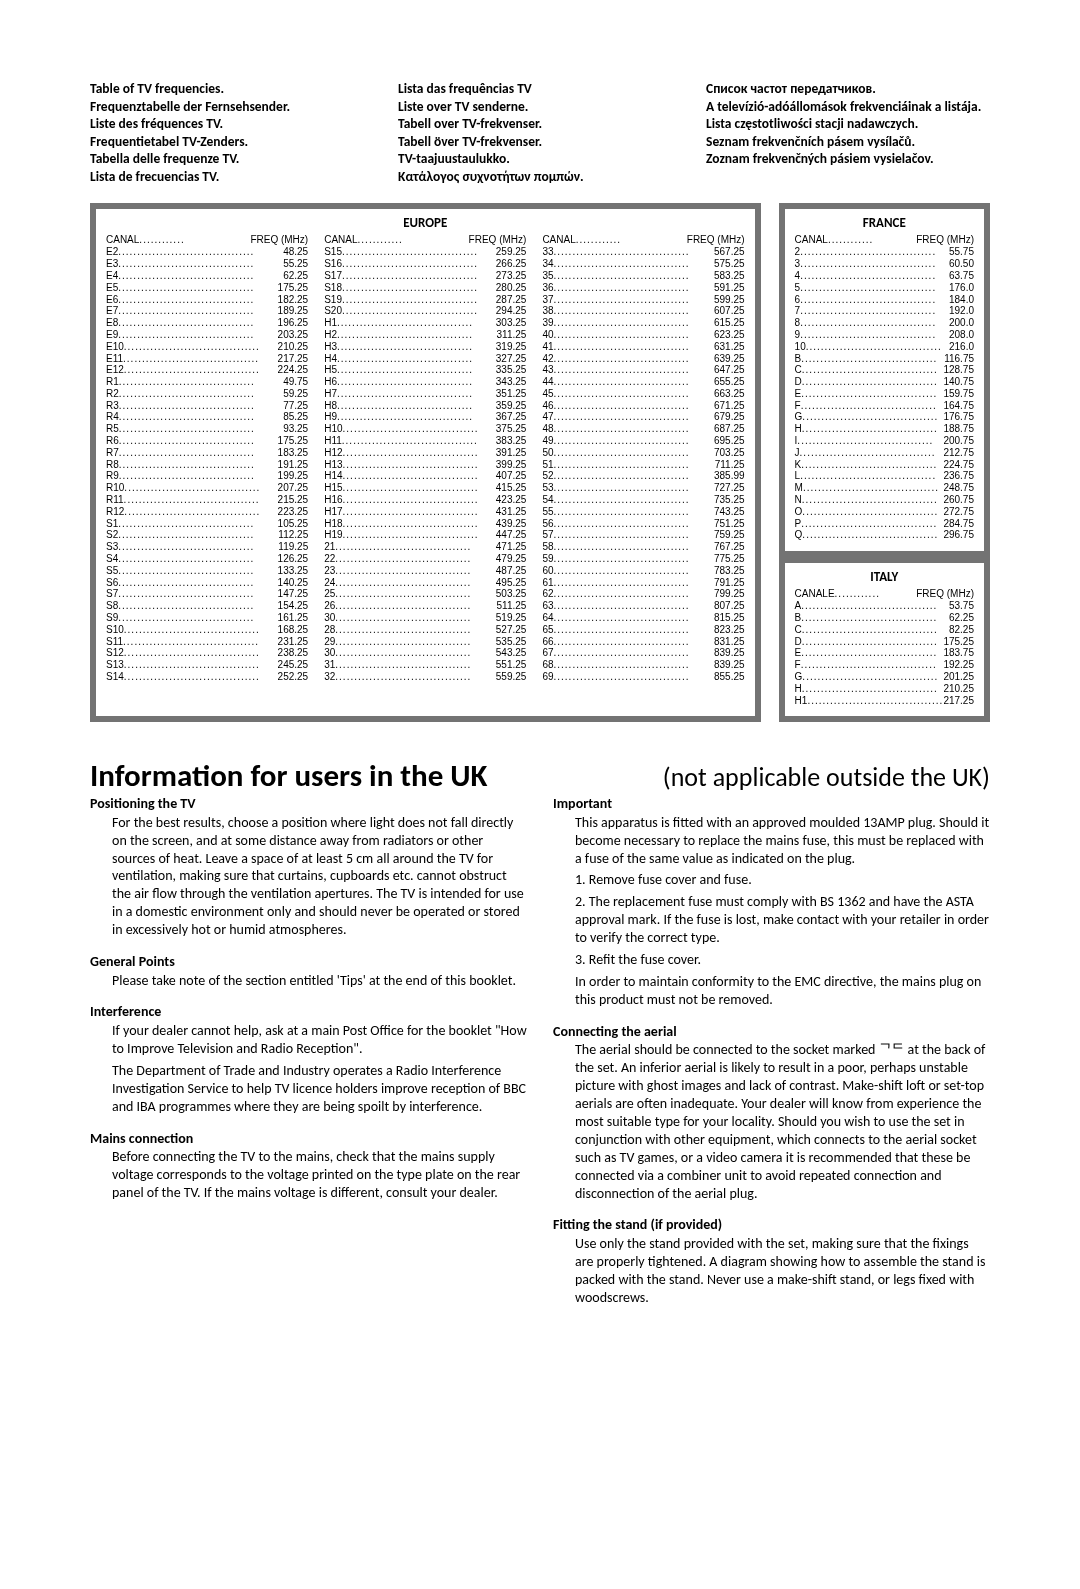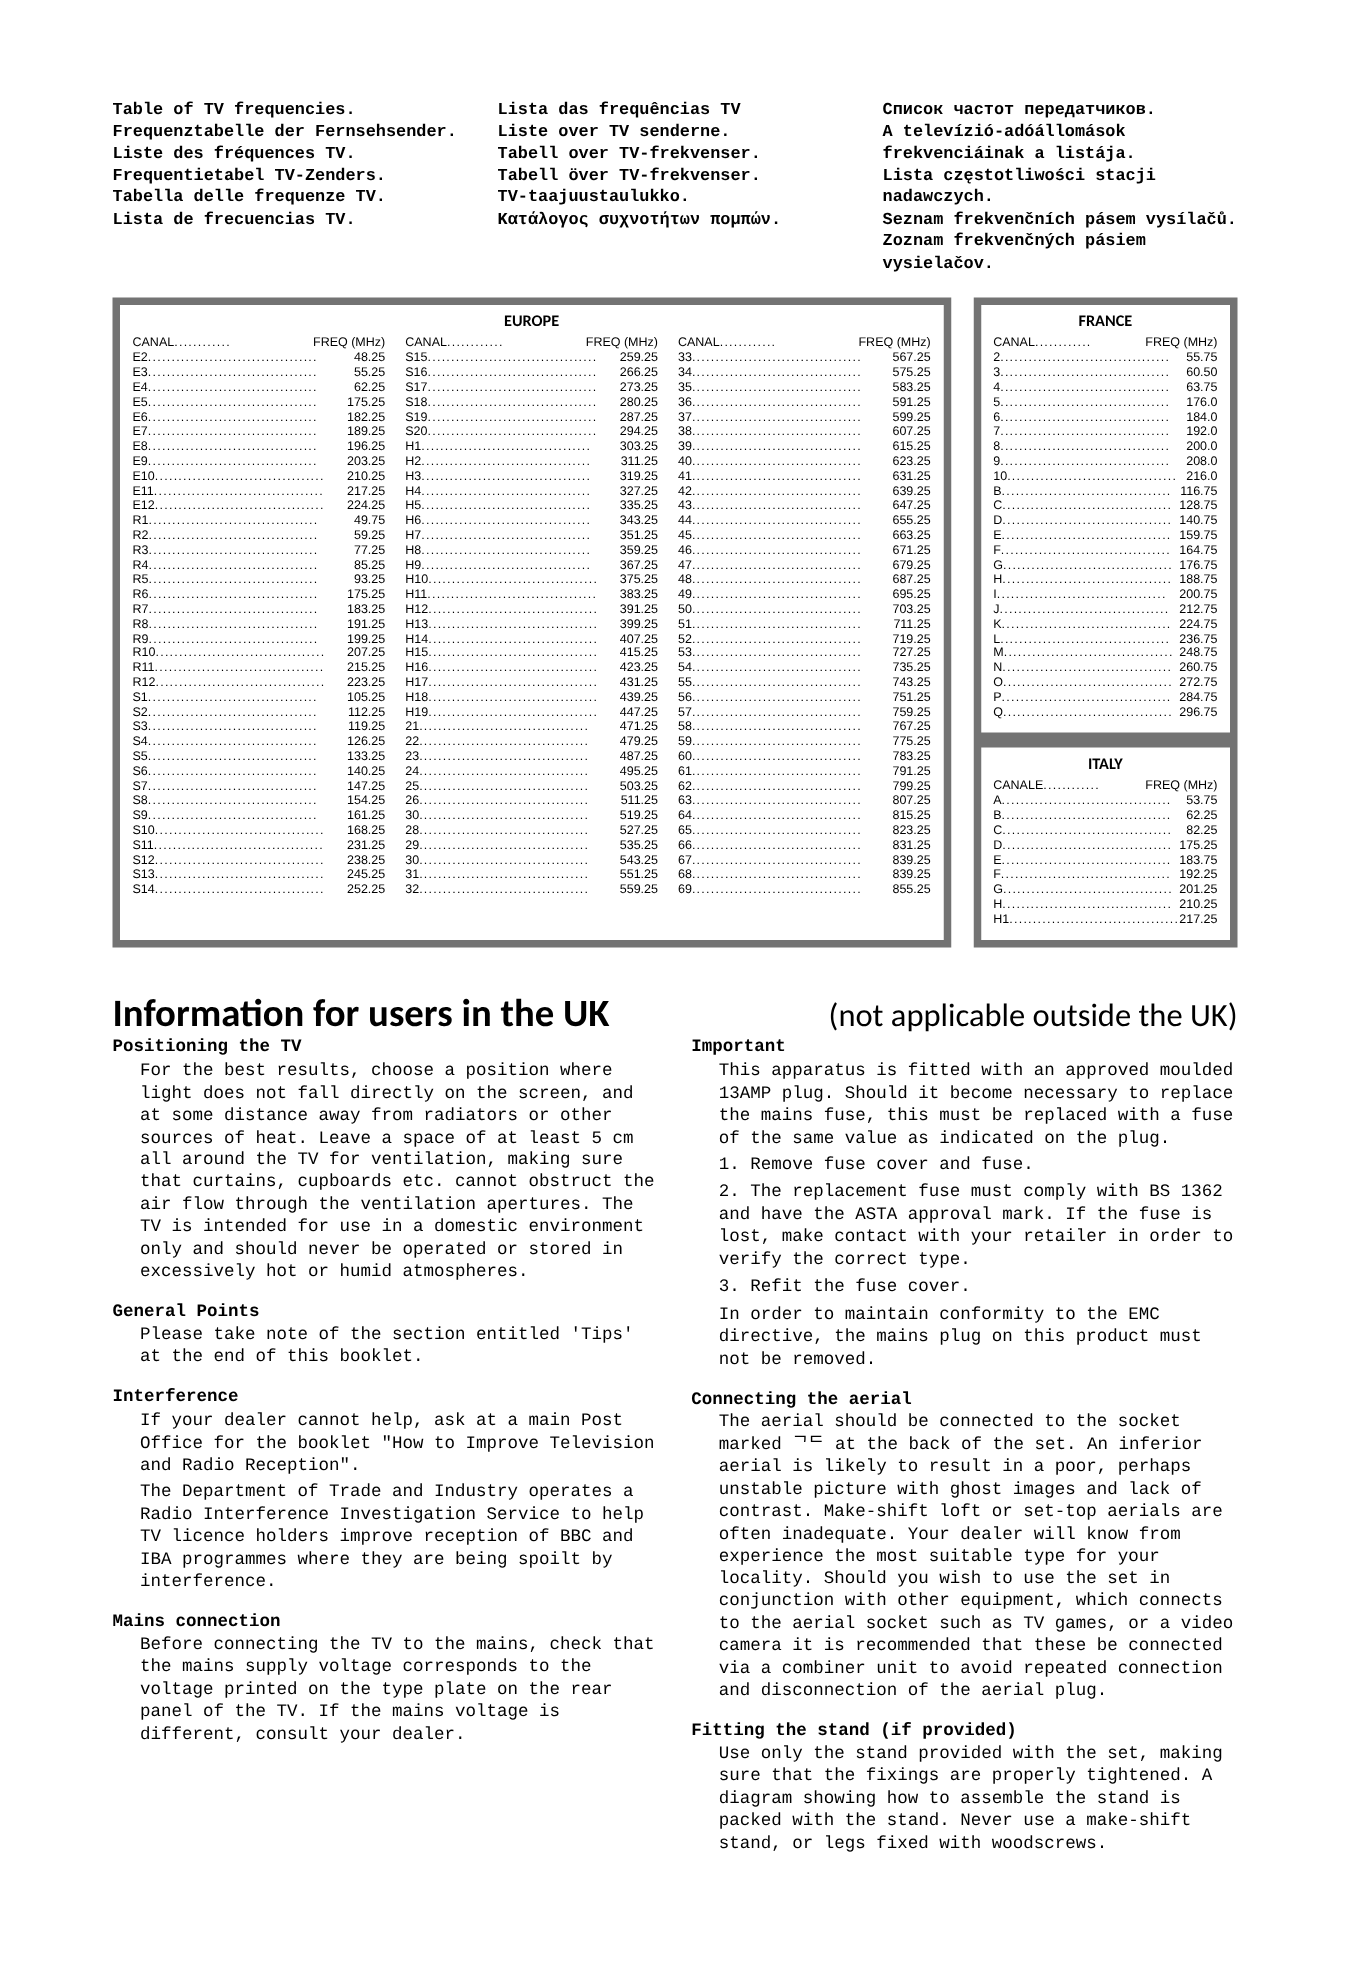--- a/index.html
+++ b/index.html
@@ -11,21 +11,20 @@
     width: 1080px;
     padding: 80px 90px 60px 90px;
     line-height: 1.25;
   }
   .titles {
     display: flex;
     gap: 24px;
     margin-bottom: 18px;
     font-weight: bold;
     font-size: 13.5px;
-    font-family: Liberation Mono, monospace;
   }
   .titles .col { flex: 1; }
   .titles .col div { line-height: 1.3; }
 
   .tables-wrap {
     display: flex;
     gap: 18px;
   }
   .box {
     border: 6px solid #737373;
@@ -54,21 +53,21 @@
     font-size: 31px;
     font-weight: bold;
     margin-top: 34px;
     display: flex;
     align-items: baseline;
     justify-content: space-between;
     gap: 28px;
   }
   h1.uk .sub { font-weight: normal; font-size: 26px; }
 
-  .info-cols { display: flex; gap: 26px; font-size: 14px; font-family: Liberation Mono, monospace; }
+  .info-cols { display: flex; gap: 26px; font-size: 14px; }
   .info-cols .col { flex: 1; }
   .sect { margin-bottom: 14px; }
   .sect .h { font-weight: bold; font-size: 14px; margin-bottom: 1px; }
   .sect .body { padding-left: 22px; text-align: left; line-height: 1.28; }
   .sect .body p { margin-bottom: 4px; }
 </style>
 </head>
 <body>
 
 <div class="titles">
@@ -582,21 +581,21 @@
             <span class="val">703.25</span>
           </div>
           <div class="freq-row">
             <span class="ch">51</span>
             <span class="dots">....................................</span>
             <span class="val">711.25</span>
           </div>
           <div class="freq-row">
             <span class="ch">52</span>
             <span class="dots">....................................</span>
-            <span class="val">719.25</span>
+            <span class="val">385.99</span>
           </div>
           <div class="freq-row">
             <span class="ch">53</span>
             <span class="dots">....................................</span>
             <span class="val">727.25</span>
           </div>
           <div class="freq-row">
             <span class="ch">54</span>
             <span class="dots">....................................</span>
             <span class="val">735.25</span>

